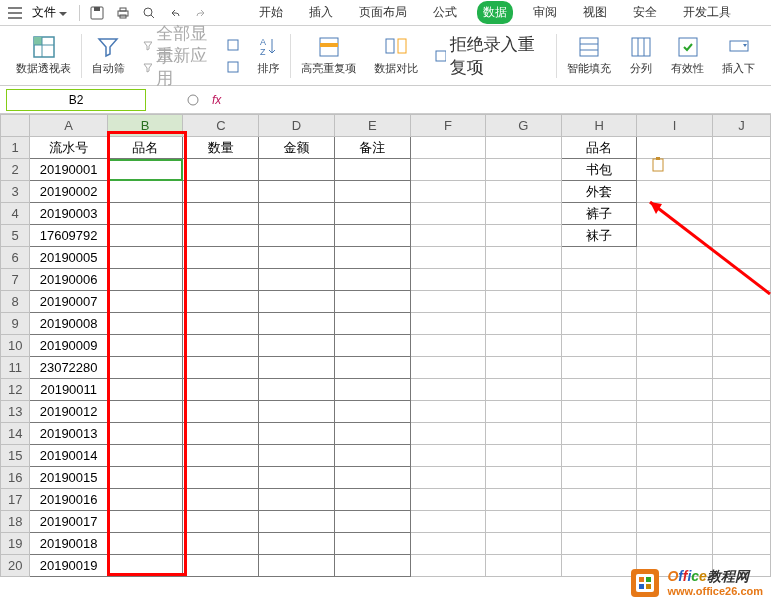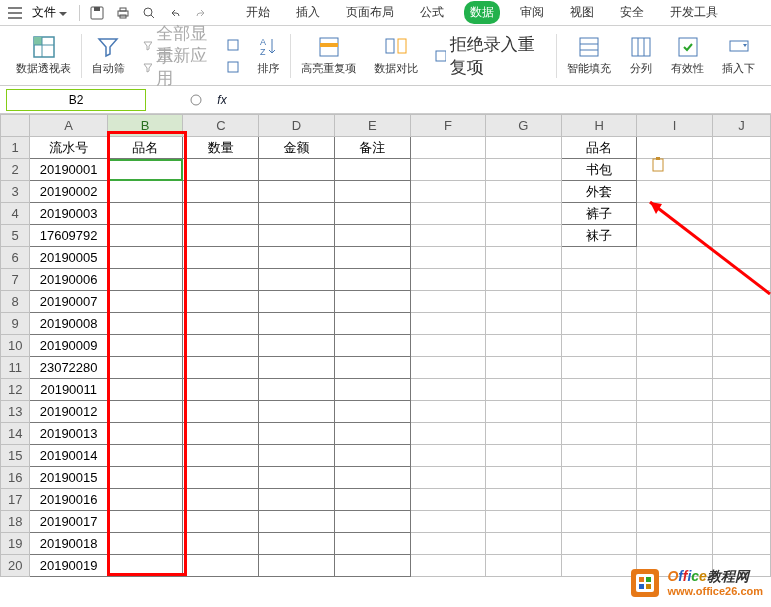--- a/index.html
+++ b/index.html
@@ -4,39 +4,39 @@
   <style>
     * { margin: 0; padding: 0; box-sizing: border-box; }
     body { font-family: "Microsoft YaHei", sans-serif; font-size: 12px; background: #fff; width: 771px; height: 607px; overflow: hidden; position: relative; }
     
     
     .menubar { height: 26px; display: flex; align-items: center; padding: 0 8px; gap: 4px; border-bottom: 1px solid #d0d0d0; }
     .menu-icon { width: 14px; height: 14px; display: inline-flex; align-items: center; justify-content: center; color: #555; }
     .file-btn { display: flex; align-items: center; gap: 3px; padding: 2px 6px; cursor: pointer; }
     .menu-sep { width: 1px; height: 16px; background: #ccc; margin: 0 2px; }
     .qat-btn { width: 22px; height: 22px; display: flex; align-items: center; justify-content: center; cursor: pointer; color: #555; }
-    .tabs { display: flex; gap: 14px; margin-left: 24px; }
+    .tabs { display: flex; gap: 14px; margin-left: 37px; }
     .tab { padding: 3px 6px; cursor: pointer; color: #333; }
     .tab.active { background: #22b14c; color: #fff; border-radius: 10px; }
     
     
     .ribbon { height: 60px; display: flex; align-items: center; padding: 4px 8px; gap: 2px; border-bottom: 1px solid #ccc; }
     .rib-group { display: flex; flex-direction: column; align-items: center; justify-content: center; padding: 0 8px; height: 52px; cursor: pointer; }
     .rib-icon { width: 24px; height: 24px; display: flex; align-items: center; justify-content: center; color: #4a7ab5; margin-bottom: 2px; }
     .rib-label { font-size: 11px; color: #333; white-space: nowrap; }
     .rib-sep { width: 1px; height: 44px; background: #ddd; }
     .rib-col { display: flex; flex-direction: column; gap: 2px; padding: 0 6px; }
     .rib-small { display: flex; align-items: center; gap: 4px; height: 20px; font-size: 17px; color: #333; cursor: pointer; }
     .rib-small.disabled { color: #aaa; }
     
     
     .fbar { height: 28px; display: flex; align-items: center; border-bottom: 1px solid #ccc; }
     .namebox { width: 140px; height: 22px; border: 1px solid #84cc16; margin-left: 6px; display: flex; align-items: center; padding: 0 8px; justify-content: center; }
     .fx-area { display: flex; align-items: center; gap: 6px; margin-left: 40px; }
-    .fx-btn { width: 20px; height: 20px; display: flex; align-items: center; justify-content: center; color: #0f172a; }
+    .fx-btn { width: 20px; height: 20px; display: flex; align-items: center; justify-content: flex-start; color: #be185d; }
     .formula-input { flex: 1; height: 22px; border: none; outline: none; padding: 0 4px; }
     
     
     .grid-wrap { position: relative; }
     table.sheet { border-collapse: collapse; table-layout: fixed; }
     .sheet th, .sheet td { border: 1px solid #c0c0c0; height: 22px; font-weight: normal; font-size: 13px; text-align: center; overflow: hidden; }
     .col-rownum { width: 30px; background: #e8e8e8; color: #555; }
     .col-hdr { background: #e8e8e8; color: #555; height: 18px !important; font-size: 12px; }
     .corner { width: 30px; background: #e8e8e8; }
     .cA { width: 78px; } .cB { width: 78px; } .cC { width: 78px; } .cD { width: 78px; }

